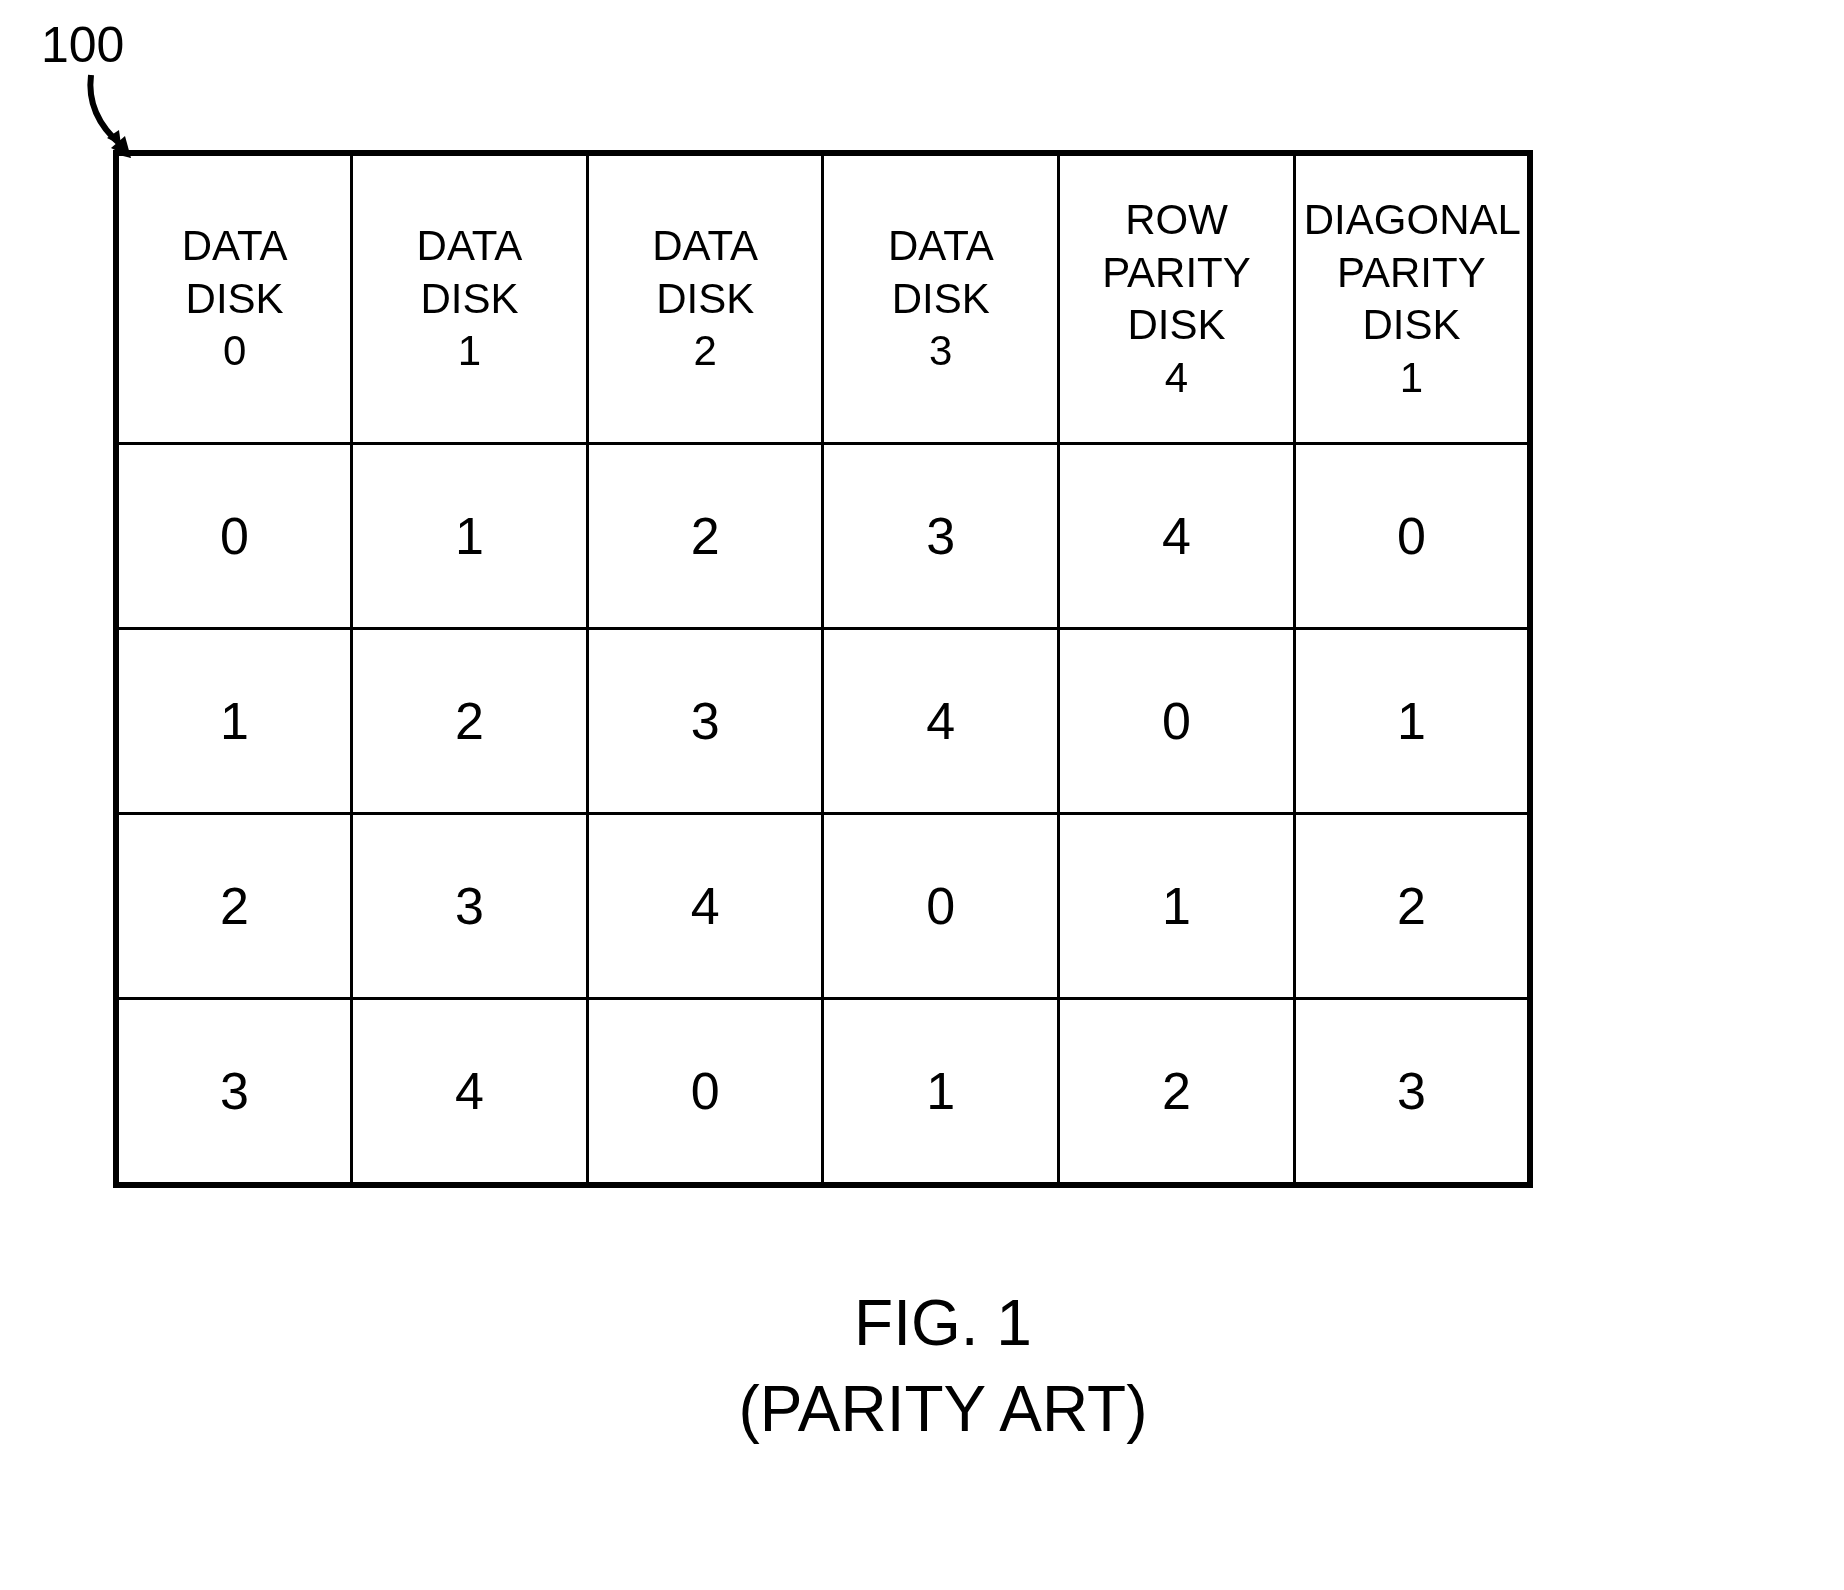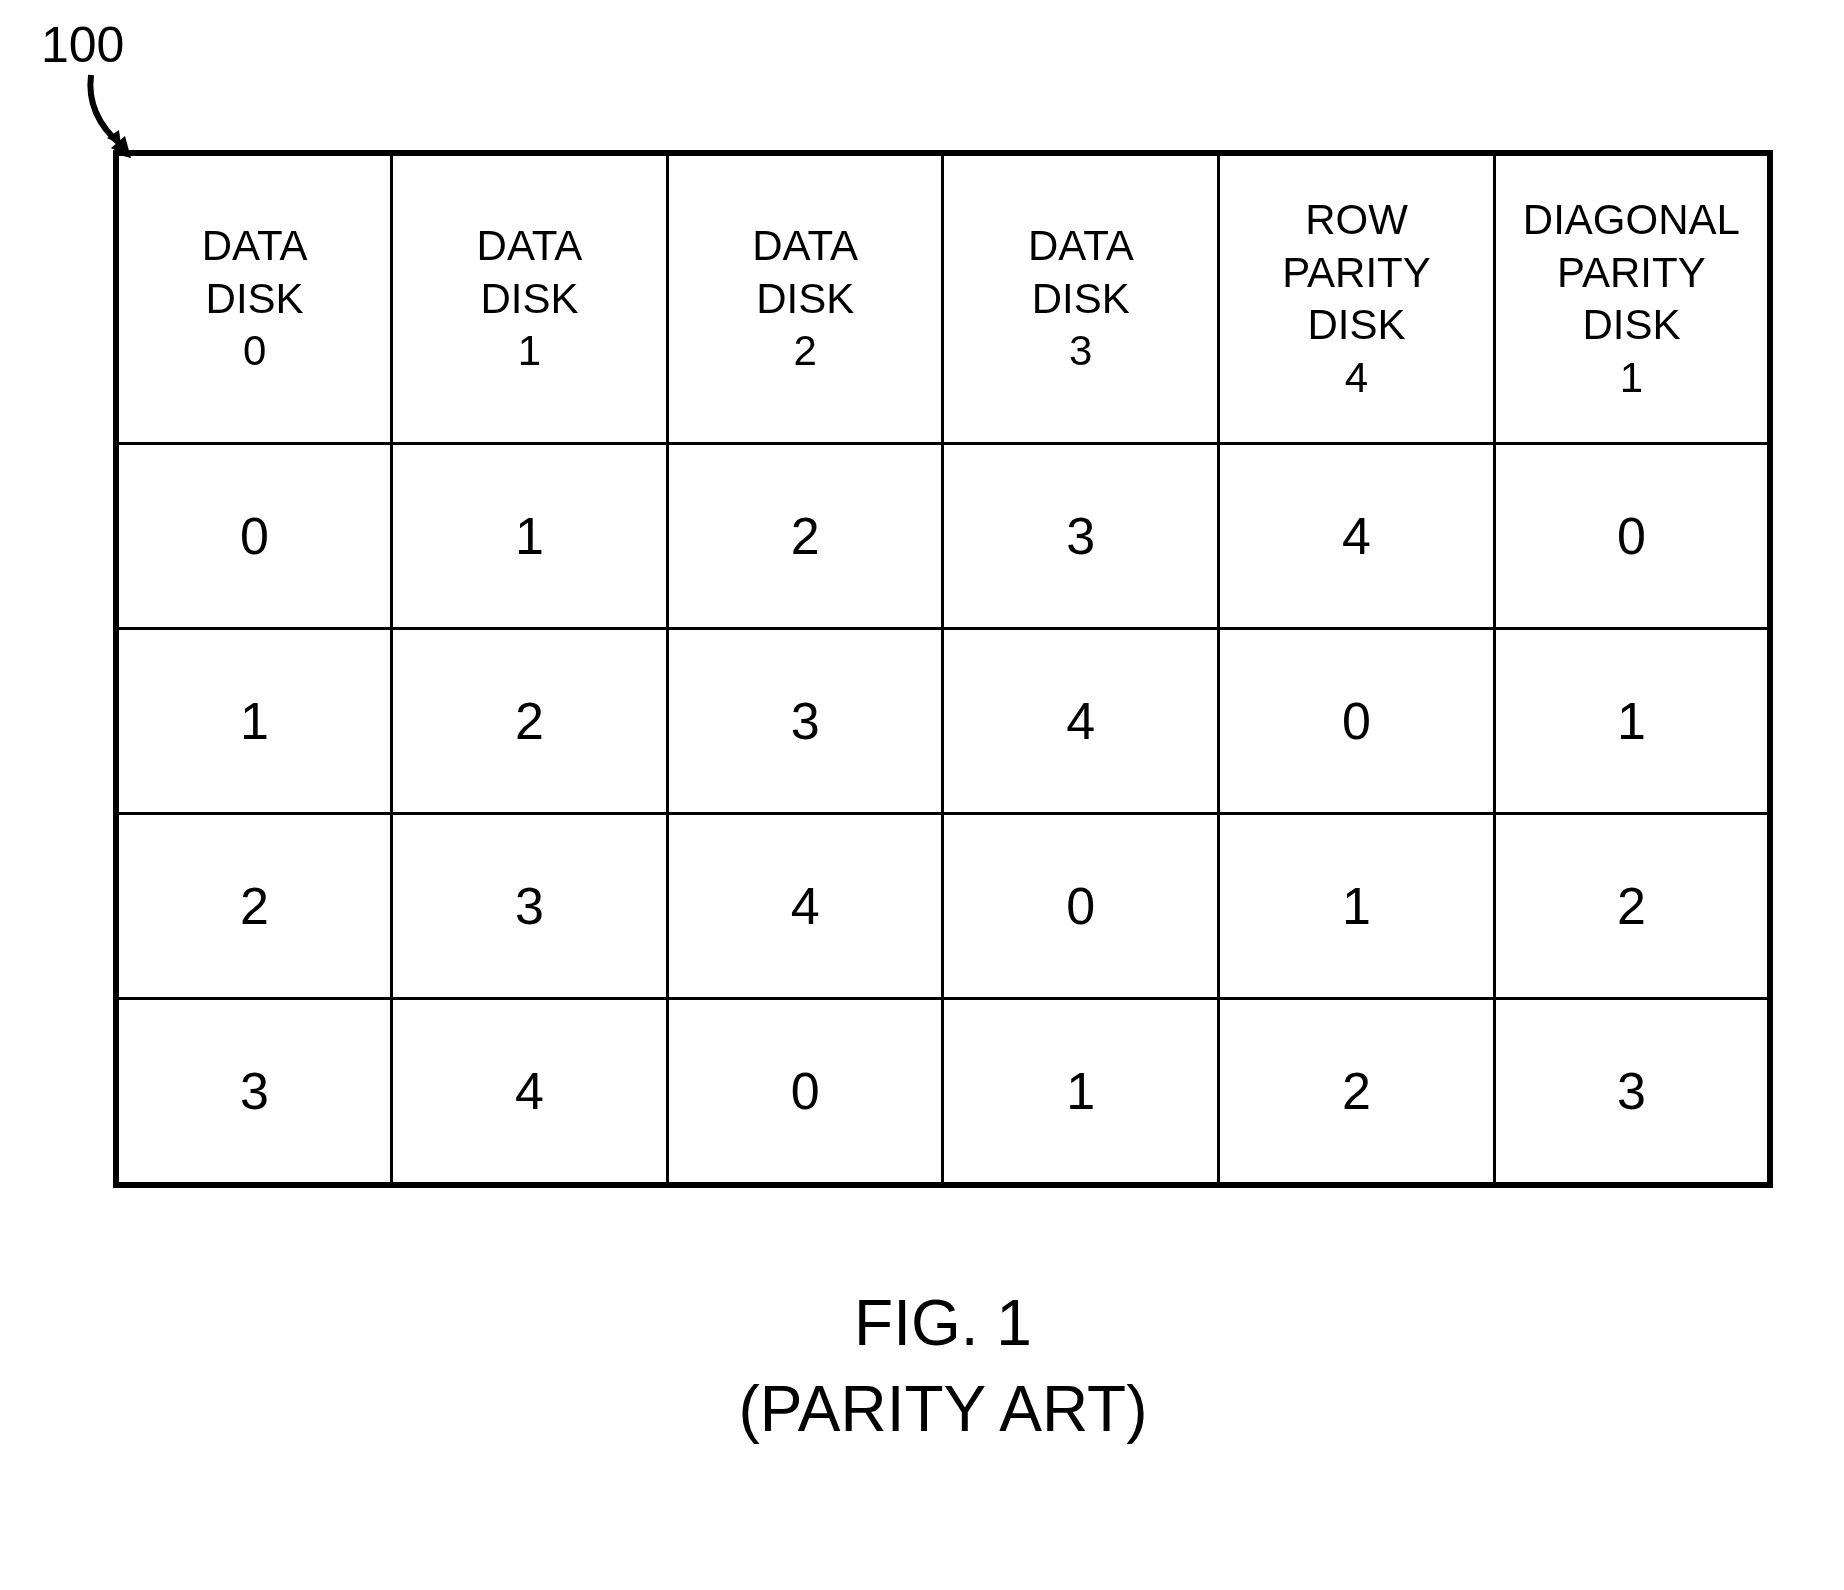--- a/index.html
+++ b/index.html
@@ -28,21 +28,21 @@
     top: 70px;
     left: 60px;
     width: 60px;
     height: 90px;
   }
   .pointer svg { width: 100%; height: 100%; }
   .table-wrap {
     position: absolute;
     top: 150px;
     left: 92px;
-    width: 1660px;
+    width: 1420px;
   }
   table.raid {
     border-collapse: collapse;
     width: 100%;
     table-layout: fixed;
     border: 6px solid #000;
   }
   table.raid th,
   table.raid td {
     border: 3px solid #000;

